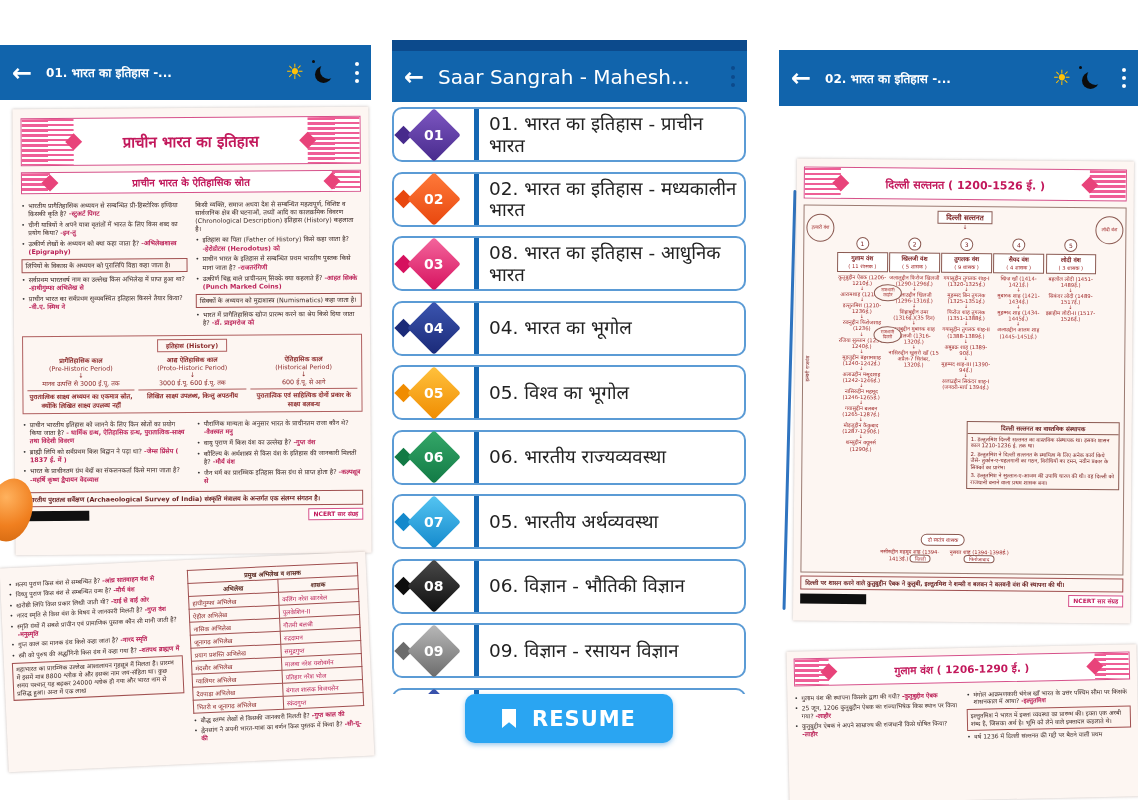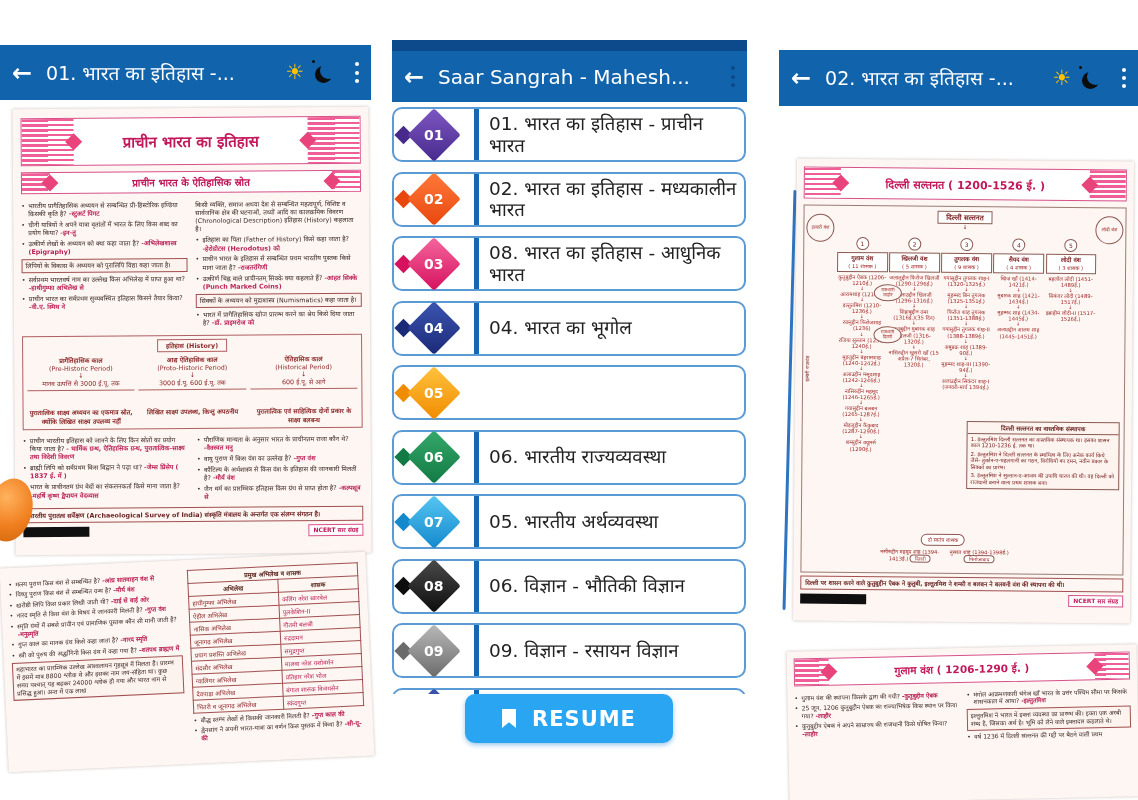--- a/index.html
+++ b/index.html
@@ -2,21 +2,21 @@
 <html><head>
 <meta charset="utf-8">
 <style>
   html,body{margin:0;padding:0;background:#ffffff;}
   .canvas{position:relative;width:1138px;height:800px;background:#fff;overflow:hidden;
           font-family:"DejaVu Sans","Liberation Sans",sans-serif;}
 
   
   .appbar{position:absolute;background:#1164ac;display:flex;align-items:center;color:#fff;box-sizing:border-box;padding:0 12px;}
   .appbar .back{font-size:24px;font-weight:bold;margin-right:14px;cursor:pointer;}
-  .appbar .title{font-size:19px;font-weight:normal;white-space:nowrap;overflow:hidden;flex:1;}
+  .appbar .title{font-size:12px;font-weight:bold;white-space:nowrap;overflow:hidden;flex:1;}
   .appbar-mid .title{font-size:20px;font-weight:500;}
   .sun{font-size:21px;color:#ffc107;margin:0 10px;line-height:1;}
   .moon{width:17px;height:17px;border-radius:50%;box-shadow:-5px 4px 0 0 #0c0c0c;margin:0 12px 4px 6px;position:relative;}
   .moon::after{content:"";position:absolute;left:-8px;top:-2px;width:3px;height:3px;background:#0c0c0c;border-radius:50%;}
   .dots{display:flex;flex-direction:column;align-items:center;margin-left:6px;cursor:pointer;}
   .dots i{display:block;width:4px;height:4px;border-radius:50%;background:#fff;margin:2.2px 0;}
   .dots.dim i{background:#0c4a8c;}
 
   
   .scanpage{position:absolute;background:#fdf6f2;box-shadow:0 0 3px rgba(90,60,50,.35);box-sizing:border-box;color:#5a2a22;}
@@ -39,21 +39,21 @@
   
   .appbar-left{left:0;top:45px;width:371px;height:55px;}
   .lpage1{left:14px;top:108px;width:356px;height:446px;transform:rotate(-0.4deg);padding:9px 8px 6px;font-size:6.4px;}
   .lp1-banner{height:46px;margin-bottom:6px;} .lp1-banner .rib-txt{font-size:15px;}
   .lp1-sub{height:20px;margin-bottom:5px;} .lp1-sub .rib-txt{font-size:10px;}
   .cols2{display:flex;gap:8px;} .cols2>div{flex:1;min-width:0;}
   .htable{border:1px solid #b06060;margin:5px 0 4px;padding:3px 4px;text-align:center;color:#8b2a2a;}
   .ht-title{display:inline-block;border:1px solid #b06060;padding:1px 8px;font-weight:bold;margin-bottom:3px;}
   .ht-cols{display:flex;gap:4px;} .ht-col{flex:1;}
   .ht-name{font-weight:bold;} .ht-arrow{color:#8b2a2a;line-height:1;}
-  .ht-desc{border-top:1px solid #b06060;margin-top:2px;padding-top:17px;font-weight:bold;}
+  .ht-desc{border-top:1px solid #b06060;margin-top:2px;padding-top:1px;font-weight:bold;}
   .blob{position:absolute;left:-12px;top:478px;width:44px;height:64px;border-radius:50%;z-index:6;
         background:radial-gradient(circle at 35% 32%,#ffb25e,#f07f1f 55%,#cf650e);transform:rotate(14deg);}
   .lpage2{left:4px;top:560px;width:366px;height:204px;transform:rotate(-2.6deg);padding:10px 8px;font-size:6.2px;display:flex;gap:8px;}
   .lpage2>div{flex:1;min-width:0;}
   .atable{border:1px solid #a05050;width:100%;border-collapse:collapse;color:#8b2a2a;}
   .atable td,.atable th{border:1px solid #a05050;padding:1.5px 3px;font-size:6.2px;text-align:left;font-weight:normal;}
   .atable th{text-align:center;font-weight:bold;color:#5a2a22;}
   .atable td.sh{color:#bb2459;}
 
   
@@ -360,20 +360,21 @@
           <span>04</span>
         </span>
         <span class="mlabel">04. भारत का भूगोल</span>
       </div>
 
       <div class="mitem">
         <span class="sdia" style="background: rgb(240, 140, 0);"></span>
         <span class="bdia" style="background: linear-gradient(135deg, rgb(255, 194, 62), rgb(240, 140, 0));">
           <span>05</span>
         </span>
+        <span class="mlabel">05. विश्व का भूगोल</span>
       </div>
 
       <div class="mitem">
         <span class="sdia" style="background: rgb(18, 122, 69);"></span>
         <span class="bdia" style="background: linear-gradient(135deg, rgb(53, 168, 105), rgb(18, 122, 69));">
           <span>06</span>
         </span>
         <span class="mlabel">06. भारतीय राज्यव्यवस्था</span>
       </div>
 

